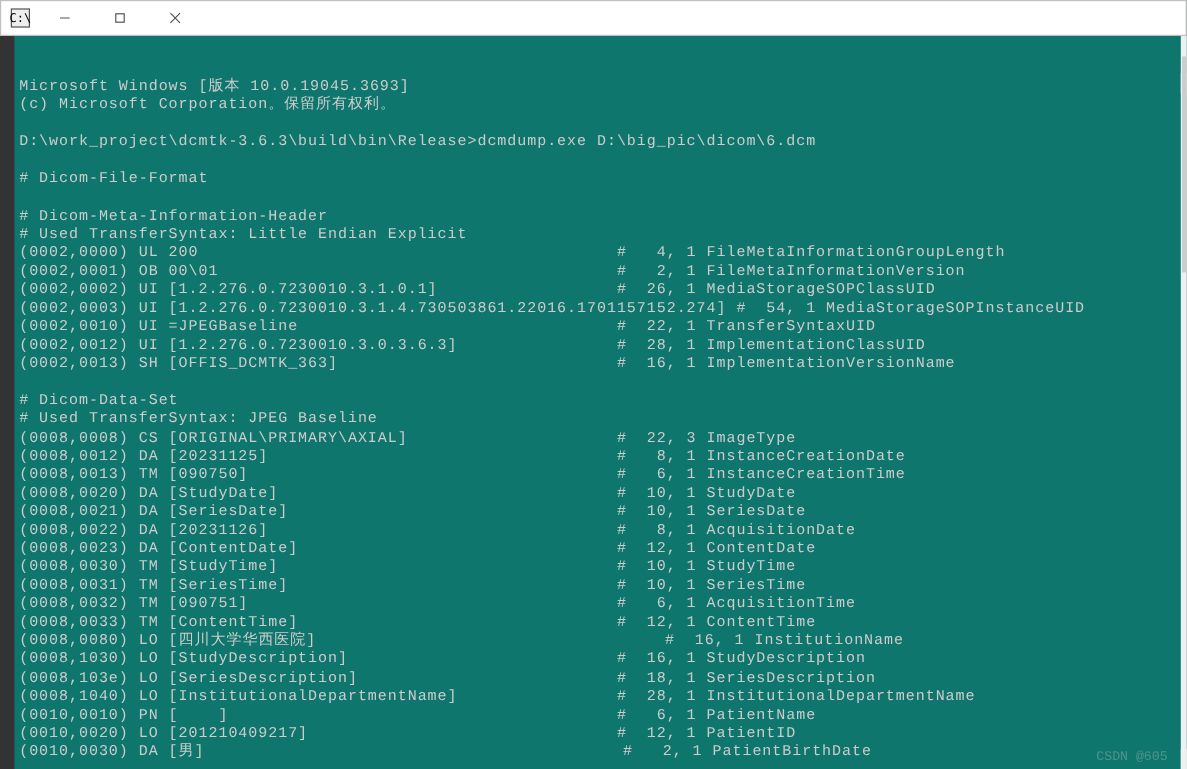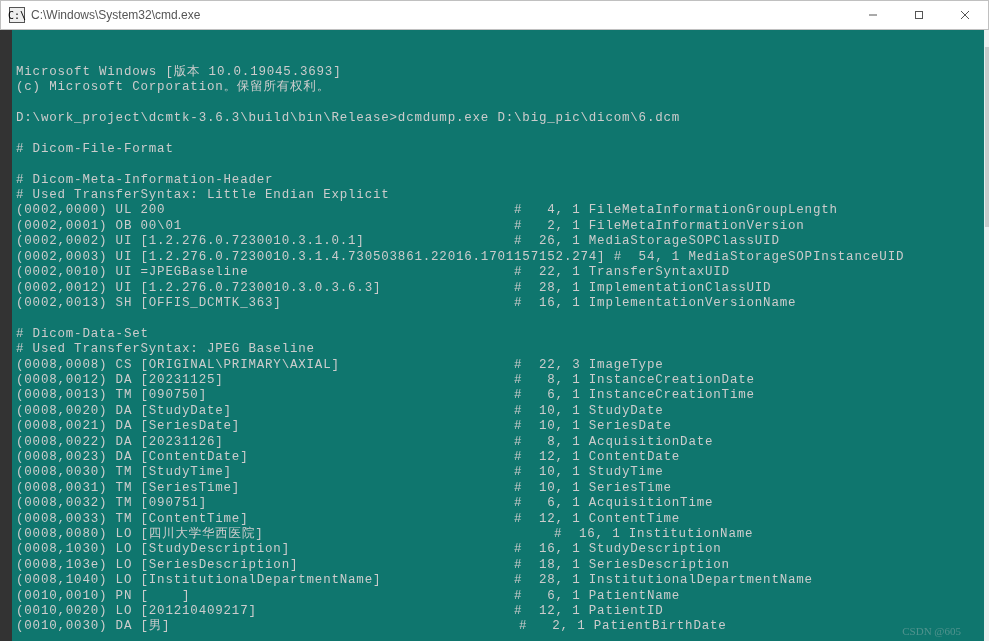--- a/index.html
+++ b/index.html
@@ -95,24 +95,24 @@
       width: 15px;
       margin: 0 1px;
       background: #cdcdcd;
       position: absolute;
       top: 17px;
       height: 180px;
     }
     .watermark {
       position: absolute;
       bottom: 2px;
-      right: 40px;
+      right: 28px;
       font-size: 11px;
       color: rgba(200,200,200,0.35);
-      font-family: Liberation Serif, serif;
+      font-family: Liberation Mono, monospace;
       letter-spacing: 0;
     }
     .bottom-strip {
       position: absolute;
       bottom: 0; left: 0; right: 17px;
       height: 14px;
       font-size: 11px;
       display: flex;
       align-items: center;
       background: #111;
@@ -130,21 +130,20 @@
       color: #fff;
       padding: 0 2px;
     }
     .ico-svg { width: 10px; height: 10px; }
   </style>
 </head>
 <body>
 
 <div class="titlebar">
   <div class="titlebar-icon">C:\</div>
-  <div class="title-text">C:\Windows\System32\cmd.exe</div>
   <div class="win-controls">
     <div class="win-btn">
       <svg class="ico-svg" viewBox="0 0 10 10">
           <line x1="1" y1="5" x2="9" y2="5" stroke="#555" stroke-width="1"></line>
         </svg>
     </div>
     <div class="win-btn">
       <svg class="ico-svg" viewBox="0 0 10 10">
           <rect x="1.5" y="1.5" width="7" height="7" fill="none" stroke="#555" stroke-width="1"></rect>
         </svg>

